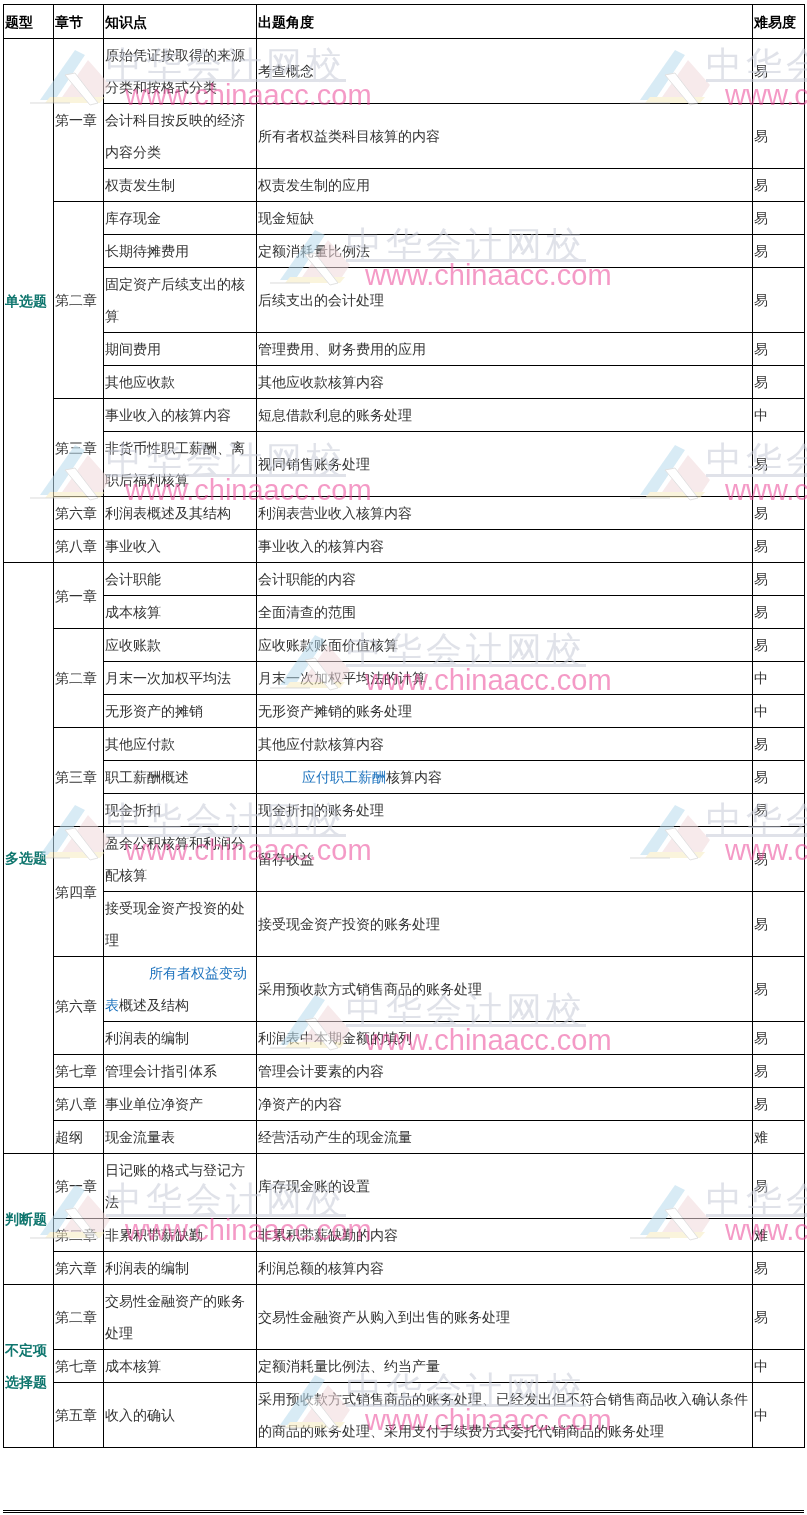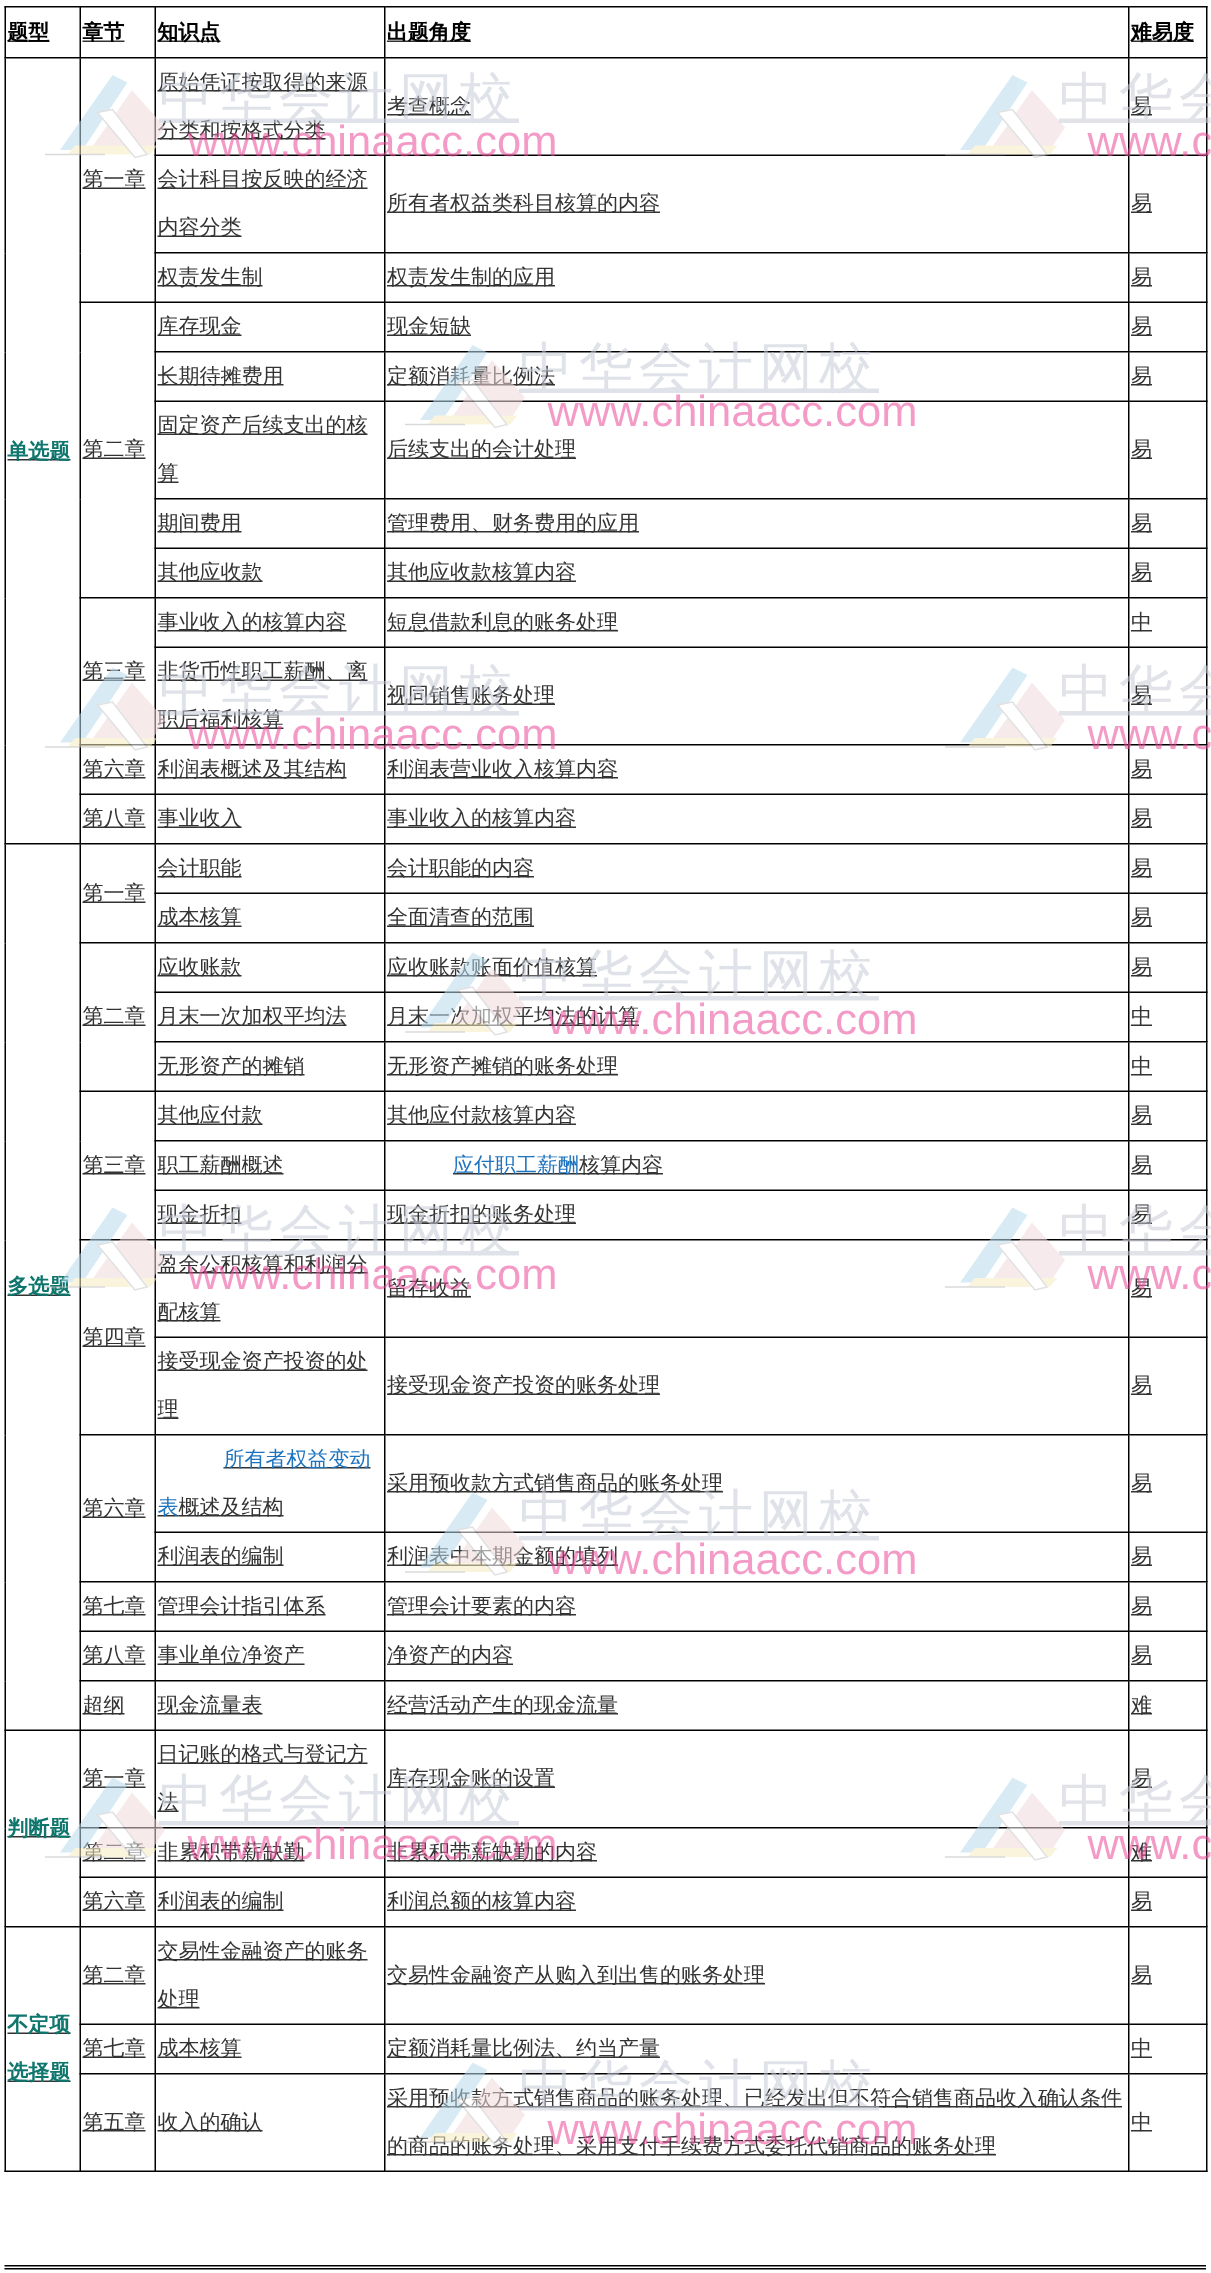--- a/index.html
+++ b/index.html
@@ -1,19 +1,19 @@
 <!DOCTYPE html>
 <html><head>
 <meta charset="utf-8">
 <style>
   html, body { margin:0; padding:0; background:#ffffff; }
   body { width:807px; height:1515px; position:relative; overflow:hidden;
          font-family:"DejaVu Sans","Liberation Sans",sans-serif; color:#333333; }
   .wrap { position:absolute; left:3px; top:4px; }
-  table { border-collapse:collapse; table-layout:fixed; width:801px;text-decoration:underline; }
+  table { border-collapse:collapse; table-layout:fixed; width:801px; }
   td, th { border:1px solid #000000; font-size:14px; line-height:32px;
            padding:0 1px; vertical-align:middle; text-align:left; font-weight:normal;
            word-break:break-all; }
   th { font-weight:bold; color:#000000; height:33px; }
   td.type { font-weight:bold; color:#0f766e; }
   td.diff { padding-left:1px; }
   .link { color:#1e73be;margin-left:44px; }
   .bottom-rule { position:absolute; left:3px; width:801px; top:1510px; height:0;
                  border-top:3px double #000; }
   

